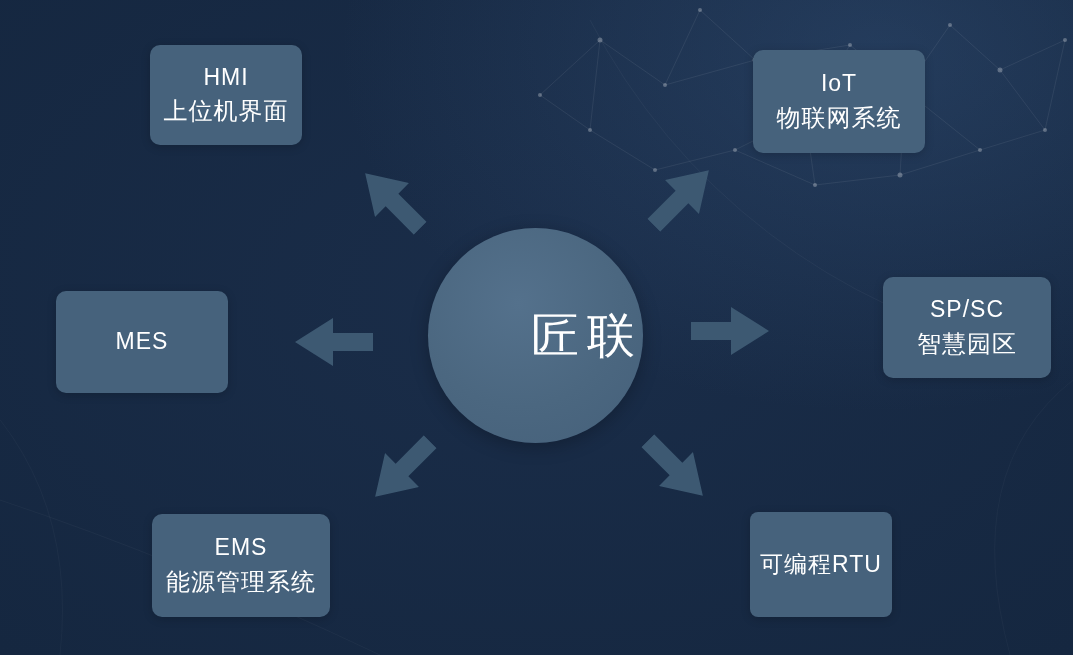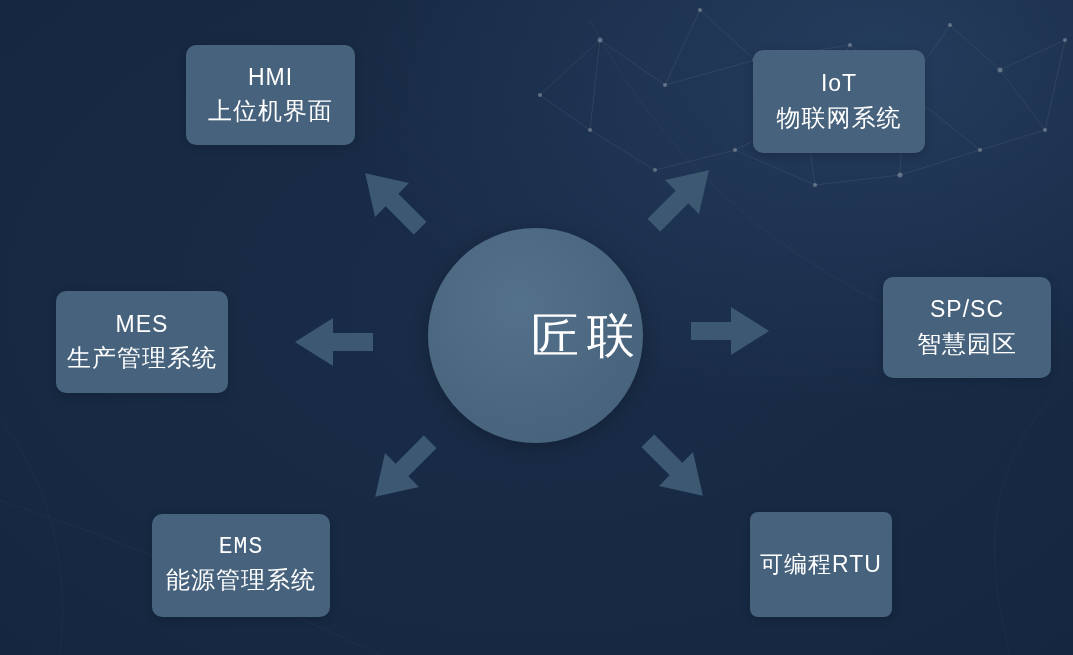--- a/index.html
+++ b/index.html
@@ -35,25 +35,25 @@
     color:var(--text);
     display:flex;flex-direction:column;
     align-items:center;justify-content:center;
     text-align:center;
     line-height:1.45;
     box-shadow:0 2px 10px rgba(0,0,0,0.18);
   }
   .node-title{font-size:23px;font-weight:500;letter-spacing:1px;}
   .node-subtitle{font-size:24px;font-weight:500;letter-spacing:1px;}
   .node-subtitle:empty{display:none;}
-  .node-hmi {left:150px;top:45px; width:169px;height:100px;margin-left:36px;}
+  .node-hmi {left:150px;top:45px; width:152px;height:100px;}
   .node-iot {left:753px;top:50px; width:172px;height:103px;justify-content:center;}
   .node-mes {left:56px; top:291px;width:172px;height:102px;}
   .node-spsc{left:883px;top:277px;width:168px;height:101px;}
-  .node-ems {left:152px;top:514px;width:178px;height:103px;font-family:Liberation Mono, monospace;}
+  .node-ems {left:152px;top:514px;width:178px;height:103px;}
   .node-rtu {left:750px;top:512px;width:142px;height:105px;border-radius:8px;}
   .center-circle{
     position:absolute;
     left:428px;top:228px;
     width:215px;height:215px;
     border-radius:50%;
     background:radial-gradient(circle at 42% 35%, #54718c 0%, var(--circle-fill) 55%, #45607a 100%);
     display:flex;align-items:center;justify-content:flex-end;
     color:var(--text);
     box-shadow:0 4px 18px rgba(0,0,0,0.25);
@@ -125,21 +125,20 @@
     <div class="node-subtitle">上位机界面</div>
   </div>
 
   <div class="node node-iot">
     <div class="node-title">IoT</div>
     <div class="node-subtitle">物联网系统</div>
   </div>
 
   <div class="node node-mes">
     <div class="node-title">MES</div>
-    <div class="node-subtitle">生产管理系统</div>
   </div>
 
   <div class="node node-spsc">
     <div class="node-title">SP/SC</div>
     <div class="node-subtitle">智慧园区</div>
   </div>
 
   <div class="node node-ems">
     <div class="node-title">EMS</div>
     <div class="node-subtitle">能源管理系统</div>

